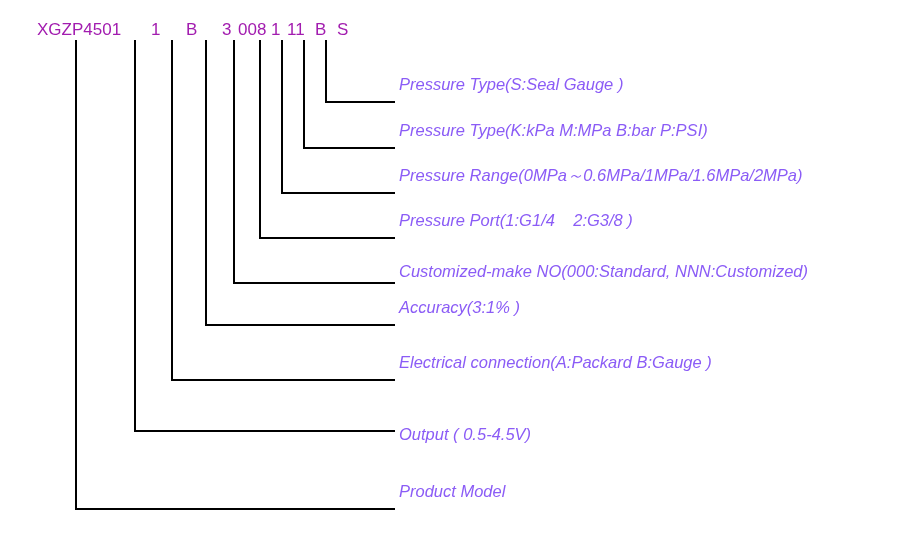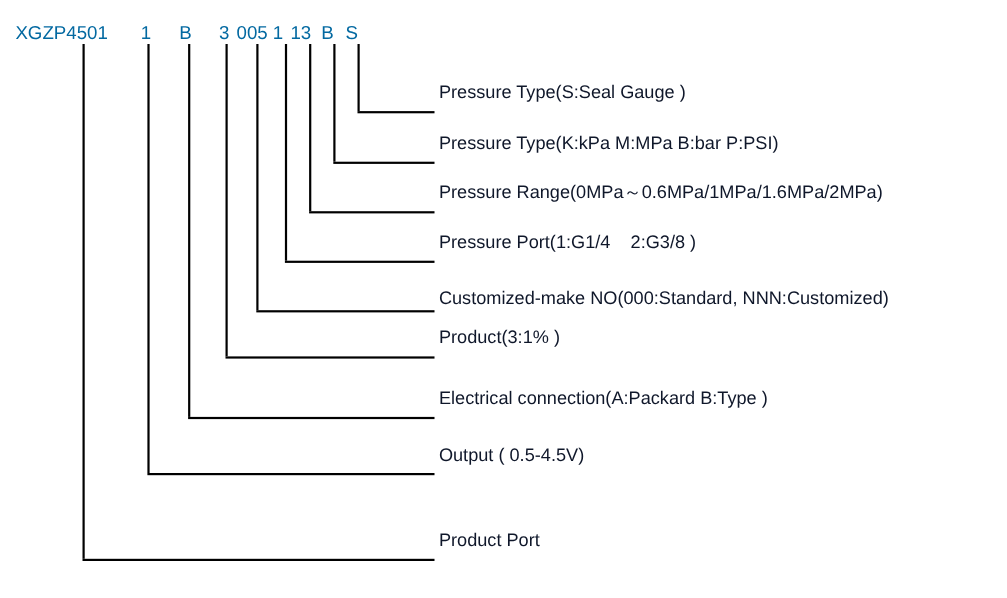--- a/index.html
+++ b/index.html
@@ -16,28 +16,30 @@
     width: 915px;
     height: 544px;
     background: #ffffff;
     overflow: hidden;
   }
   .code-part {
     position: absolute;
     font-size: 17px;
     line-height: 20px;
     white-space: pre;
-    color: #0369a1;
+    color: #a21caf;
+    margin-left: 23px;
   }
   .desc {
     position: absolute;
     font-size: 16.5px;
     line-height: 20px;
     white-space: pre;
-    color: #0f172a;
+    color: #8b5cf6;
+    font-style: italic;
   }
   .vline {
     position: absolute;
     width: 1.5px;
     background: #000000;
   }
   .hline {
     position: absolute;
     height: 1.5px;
     background: #000000;
@@ -45,23 +47,23 @@
 </style>
 </head>
 <body>
 
 <div id="canvas">
   <div id="code-layer">
       <div class="code-part" style="left: 14px; top: 20px;">XGZP4501</div>
       <div class="code-part" style="left: 128px; top: 20px;">1</div>
       <div class="code-part" style="left: 163px; top: 20px;">B</div>
       <div class="code-part" style="left: 199px; top: 20px;">3</div>
-      <div class="code-part" style="left: 215px; top: 20px;">005</div>
+      <div class="code-part" style="left: 215px; top: 20px;">008</div>
       <div class="code-part" style="left: 248px; top: 20px;">1</div>
-      <div class="code-part" style="left: 264px; top: 20px;">13</div>
+      <div class="code-part" style="left: 264px; top: 20px;">11</div>
       <div class="code-part" style="left: 292px; top: 20px;">B</div>
       <div class="code-part" style="left: 314px; top: 20px;">S</div>
     </div>
   <div id="lines-layer">
       <div class="vline" style="left: 325px; top: 40px; height: 61px;"></div>
       <div class="hline" style="left: 325px; top: 101px; width: 70px;"></div>
       <div class="vline" style="left: 303px; top: 40px; height: 107px;"></div>
       <div class="hline" style="left: 303px; top: 147px; width: 92px;"></div>
       <div class="vline" style="left: 281px; top: 40px; height: 152px;"></div>
       <div class="hline" style="left: 281px; top: 192px; width: 114px;"></div>
@@ -77,18 +79,18 @@
       <div class="hline" style="left: 134px; top: 430px; width: 261px;"></div>
       <div class="vline" style="left: 75px; top: 40px; height: 468px;"></div>
       <div class="hline" style="left: 75px; top: 508px; width: 320px;"></div>
     </div>
   <div id="desc-layer">
       <div class="desc" style="left: 399px; top: 74px;">Pressure Type(S:Seal Gauge )</div>
       <div class="desc" style="left: 399px; top: 120px;">Pressure Type(K:kPa M:MPa B:bar P:PSI)</div>
       <div class="desc" style="left: 399px; top: 165px;">Pressure Range(0MPa～0.6MPa/1MPa/1.6MPa/2MPa)</div>
       <div class="desc" style="left: 399px; top: 210px;">Pressure Port(1:G1/4    2:G3/8 )</div>
       <div class="desc" style="left: 399px; top: 261px;">Customized-make NO(000:Standard, NNN:Customized)</div>
-      <div class="desc" style="left: 399px; top: 297px;">Product(3:1% )</div>
-      <div class="desc" style="left: 399px; top: 352px;">Electrical connection(A:Packard B:Type )</div>
-      <div class="desc" style="left: 399px; top: 404px;">Output ( 0.5-4.5V)</div>
-      <div class="desc" style="left: 399px; top: 481px;">Product Port</div>
+      <div class="desc" style="left: 399px; top: 297px;">Accuracy(3:1% )</div>
+      <div class="desc" style="left: 399px; top: 352px;">Electrical connection(A:Packard B:Gauge )</div>
+      <div class="desc" style="left: 399px; top: 424px;">Output ( 0.5-4.5V)</div>
+      <div class="desc" style="left: 399px; top: 481px;">Product Model</div>
     </div>
 </div>
 
 </body></html>

